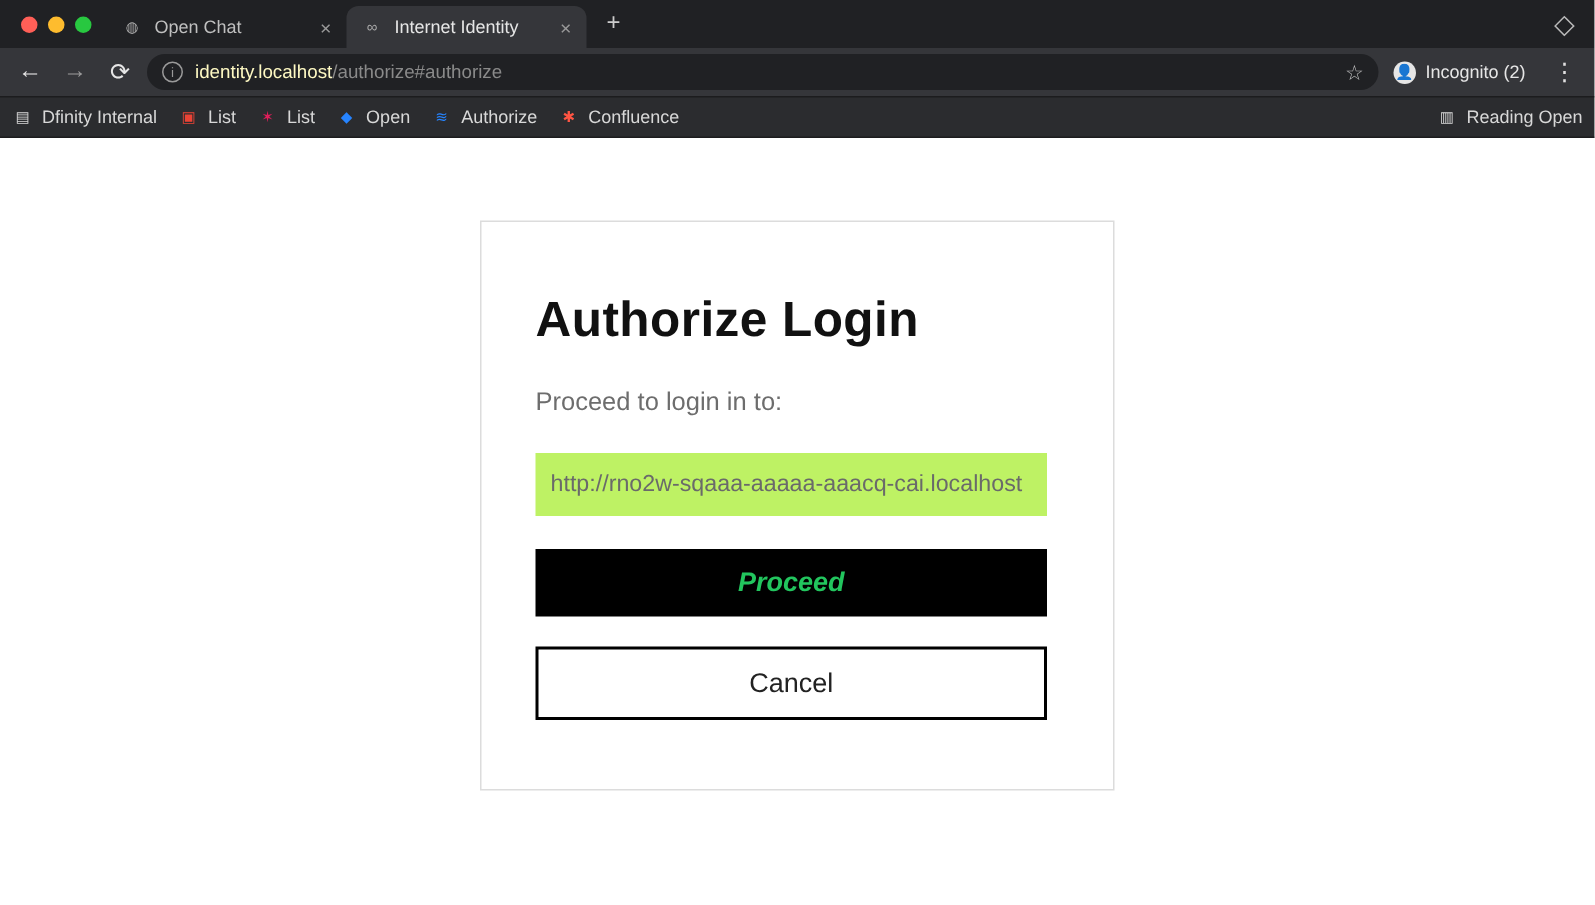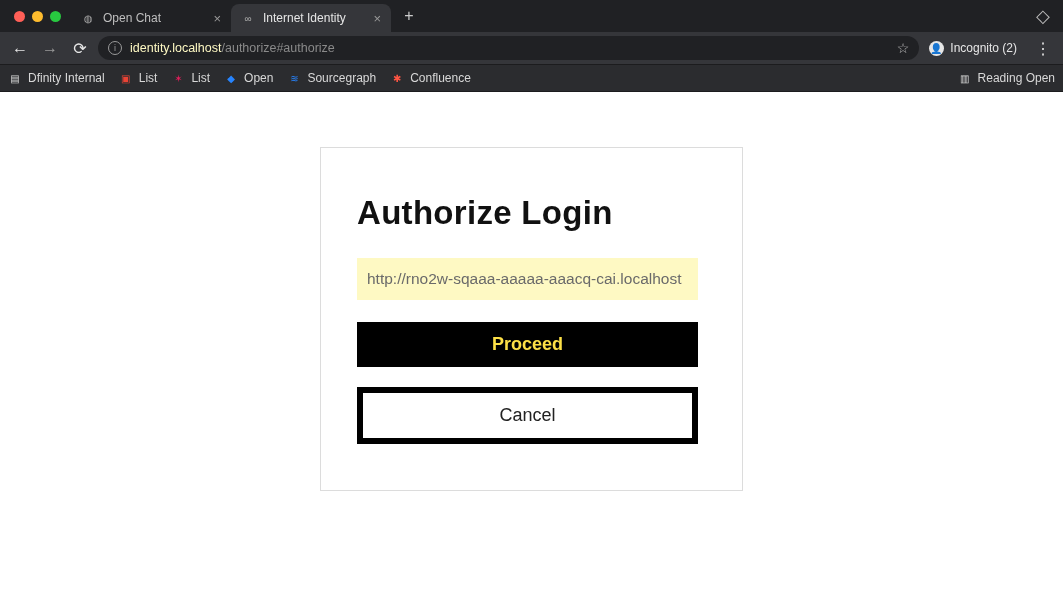--- a/index.html
+++ b/index.html
@@ -229,46 +229,47 @@
       letter-spacing: 0.3px;
       margin-bottom: 26px;
     }
     .subtext {
       font-size: 17px;
       color: #6d6d6d;
       margin-bottom: 24px;
     }
     .url-box {
       width: 100%;
-      background: #fef9c3;
+      background: #bef264;
       color: #6a6a6a;
       font-size: 15.5px;
       padding: 12px 10px;
       margin-bottom: 22px;
       white-space: nowrap;
       overflow: hidden;
     }
     .btn {
       width: 100%;
       padding: 12px 0;
       font-size: 18px;
       cursor: pointer;
       text-align: center;
     }
     .btn-primary {
       background: #000;
-      color: #fde047;
+      color: #22c55e;
       border: none;
       font-weight: 600;
       margin-bottom: 20px;
+      font-style: italic;
     }
     .btn-secondary {
       background: #fff;
       color: #222;
-      border: 6px solid #000000;
+      border: 2px solid #000000;
       font-weight: 400;
     }
   </style>
 </head>
 <body>
 
 <div class="browser-chrome">
 
   <div class="tab-strip">
     <div class="traffic-lights">
@@ -327,35 +328,36 @@
     <div class="bookmark">
       <span class="bm-icon" style="color:#e01e5a">✶</span>
       <span>List</span>
     </div>
     <div class="bookmark">
       <span class="bm-icon" style="color:#2684ff">◆</span>
       <span>Open</span>
     </div>
     <div class="bookmark">
       <span class="bm-icon" style="color:#2684ff">≋</span>
-      <span>Sourcegraph</span>
+      <span>Authorize</span>
     </div>
     <div class="bookmark">
       <span class="bm-icon" style="color:#ff5543">✱</span>
       <span>Confluence</span>
     </div>
     <span class="spacer"></span>
     <div class="reading-list">
       <span class="bm-icon">▥</span>
       <span>Reading Open</span>
     </div>
   </div>
 
 </div>
 
 <div class="page">
   <div class="card">
     <h1>Authorize Login</h1>
+    <div class="subtext">Proceed to login in to:</div>
     <div class="url-box">http://rno2w-sqaaa-aaaaa-aaacq-cai.localhost</div>
     <button class="btn btn-primary">Proceed</button>
     <button class="btn btn-secondary">Cancel</button>
   </div>
 </div>
 
 </body></html>

